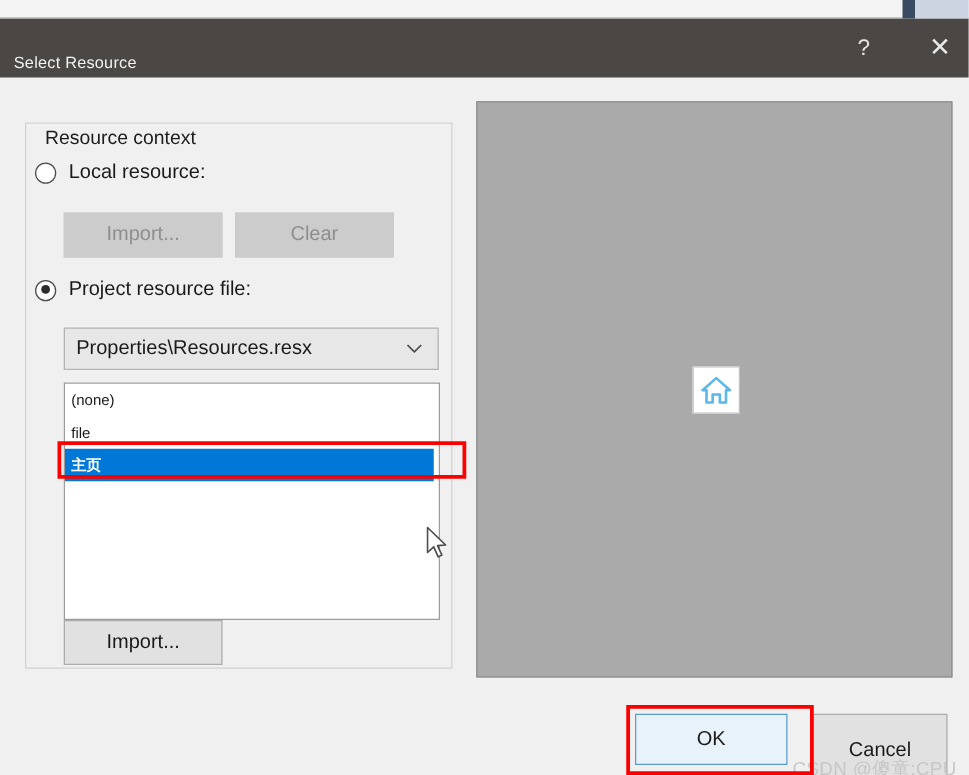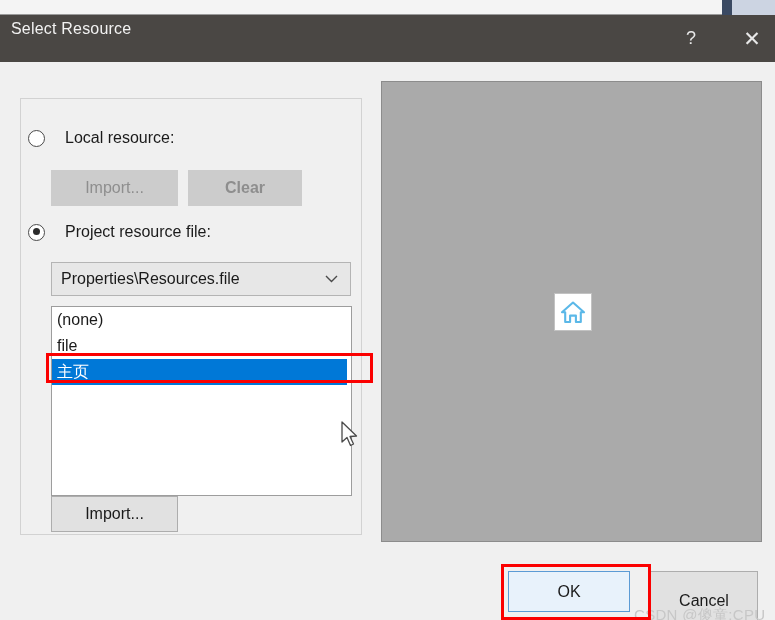--- a/index.html
+++ b/index.html
@@ -50,22 +50,22 @@
   
   #titlebar {
     position: absolute;
     left: 0; top: 0;
     width: 775px; height: 47px;
     background: #4a4744;
     box-sizing: border-box;
   }
   #title-text {
     position: absolute;
-    left: 11px; top: 5px;
-    font-size: 16px;
+    left: 11px; top: 27px;
+    font-size: 13px;
     color: #f2f2f2;
     letter-spacing: 0.2px;
     white-space: nowrap;
   }
   .titlebar-btn {
     position: absolute;
     top: 0;
     height: 47px;
     width: 46px;
     display: flex;
@@ -114,21 +114,21 @@
   }
   .radio-mark.checked::after {
     content: "";
     position: absolute;
     left: 3.5px; top: 3.5px;
     width: 7px; height: 7px;
     border-radius: 50%;
     background: #2b2b2b;
   }
   .radio-label {
-    margin-left: 20px;
+    margin-left: 10px;
     font-size: 16px;
     color: #1a1a1a;
     white-space: nowrap;
   }
 
   
   .btn {
     position: absolute;
     box-sizing: border-box;
     display: flex;
@@ -141,21 +141,21 @@
     background: #cccccc;
     border: 1px solid #cccccc;
     color: #8e8e8e;
   }
   .btn.normal {
     background: #e1e1e1;
     border: 1px solid #adadad;
     color: #1a1a1a;
   }
   #btn-import-disabled { left: 51px; top: 155px; width: 127px; height: 36px; }
-  #btn-clear-disabled  { left: 188px; top: 155px; width: 114px; height: 36px; font-weight: bold; }
+  #btn-clear-disabled  { left: 188px; top: 155px; width: 127px; height: 36px; }
 
   
   #combobox {
     position: absolute;
     left: 51px; top: 247px;
     width: 300px; height: 34px;
     background: #e7e7e7;
     border: 1px solid #b4b4b4;
     box-sizing: border-box;
     display: flex;
@@ -181,29 +181,30 @@
     width: 301px; height: 190px;
     background: #ffffff;
     border: 1px solid #9d9d9d;
     box-sizing: border-box;
     overflow: hidden;
   }
   .list-item {
     height: 26px;
     line-height: 26px;
     padding-left: 5px;
-    font-size: 16px;
+    font-size: 12px;
     color: #1a1a1a;
     white-space: nowrap;
     box-sizing: border-box;
   }
   .list-item.selected {
     background: #0078d7;
     color: #ffffff;
     width: 295px;
+    font-weight: bold;
   }
 
   
   .annot-box {
     position: absolute;
     border: 3px solid #fb0000;
     box-sizing: border-box;
     pointer-events: none;
   }
   #annot-list-item { left: 46px; top: 338px; width: 327px; height: 30px; }
@@ -277,36 +278,37 @@
     <div id="title-text">Select Resource</div>
     <div id="help-btn" class="titlebar-btn">
       <span>?</span>
     </div>
     <div id="close-btn" class="titlebar-btn">
       <span>✕</span>
     </div>
   </div>
 
   <div id="groupbox"></div>
+  <div id="groupbox-label">Resource context</div>
 
   <div id="radio-local" class="radio-row">
     <span class="radio-mark"></span>
     <span class="radio-label">Local resource:</span>
   </div>
 
   <div id="btn-import-disabled" class="btn disabled">Import...</div>
   <div id="btn-clear-disabled" class="btn disabled">Clear</div>
 
   <div id="radio-project" class="radio-row">
     <span class="radio-mark checked"></span>
     <span class="radio-label">Project resource file:</span>
   </div>
 
   <div id="combobox">
-    <span id="combobox-value">Properties\Resources.file</span>
+    <span id="combobox-value">Properties\Resources.resx</span>
     <svg id="combobox-arrow" viewBox="0 0 13 8">
       <path d="M1 1 L6.5 6.5 L12 1" fill="none" stroke="#4a4a4a" stroke-width="1.4"></path>
     </svg>
   </div>
 
   <div id="listbox">
     <div class="list-item">(none)</div>
     <div class="list-item">file</div>
     <div class="list-item selected">主页</div>
   </div>

